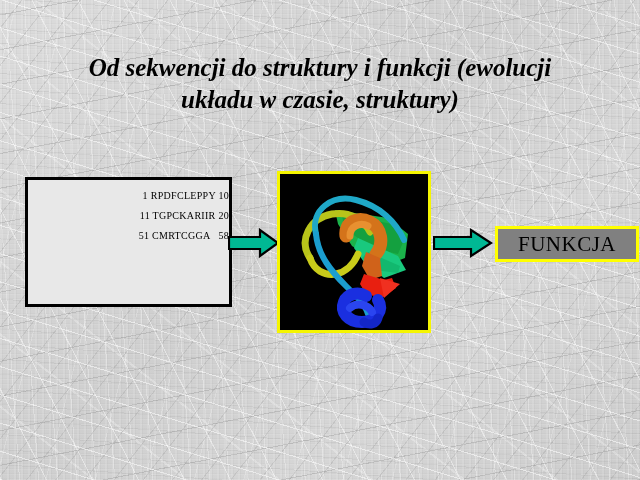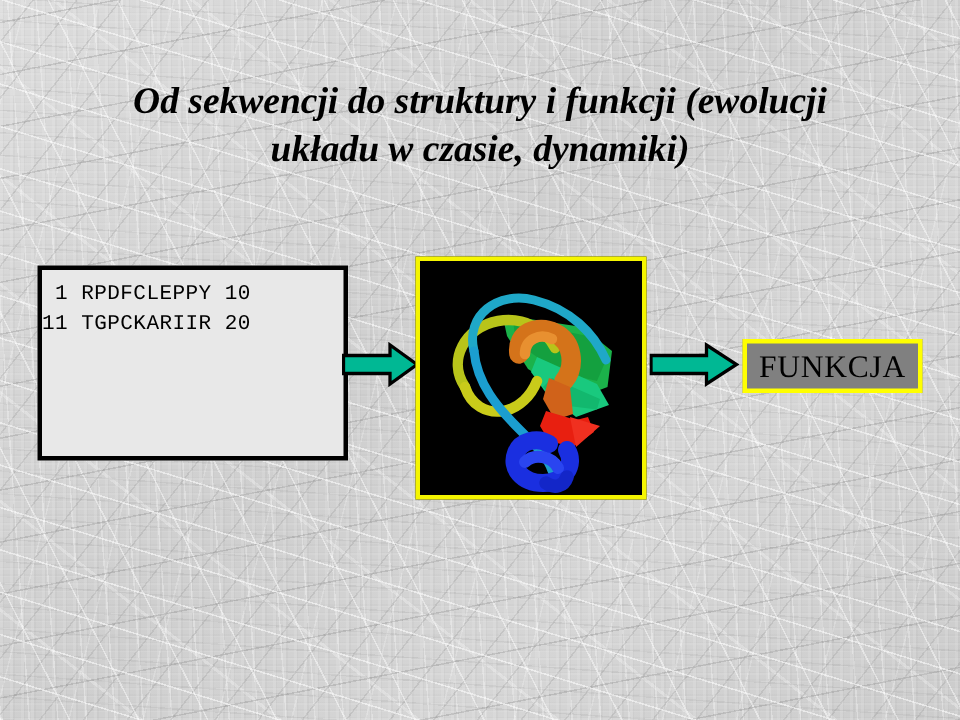--- a/index.html
+++ b/index.html
@@ -92,26 +92,26 @@
     left: 25px;
     top: 177px;
     width: 207px;
     height: 130px;
     background: #e8e8e8;
     border: 3px solid #000000;
     box-sizing: border-box;
     padding: 6px 0 0 0;
   }
   .seq-row {
-    font-family: Liberation Mono, monospace;
-    font-size: 14px;
+    font-family: Liberation Serif, serif;
+    font-size: 10px;
     line-height: 20px;
     color: #000000;
     white-space: pre;
-    text-align: left;
+    text-align: right;
     letter-spacing: 0.3px;
   }
 
   
   #protein-figure {
     position: absolute;
     left: 277px;
     top: 171px;
     width: 154px;
     height: 162px;
@@ -127,21 +127,21 @@
     position: absolute;
   }
   #arrow-seq-to-structure { left: 228px; top: 228px; width: 52px; height: 30px; }
   #arrow-structure-to-function { left: 433px; top: 228px; width: 60px; height: 30px; }
 
   
   #function-box {
     position: absolute;
     left: 495px;
     top: 226px;
-    width: 120px;
+    width: 144px;
     height: 36px;
     background: #808080;
     border: 3px solid #ffff00;
     box-sizing: border-box;
     display: flex;
     align-items: center;
     justify-content: center;
   }
   #function-label {
     font-family: "Liberation Serif", serif;
@@ -155,26 +155,27 @@
 </head>
 <body>
 
 <div id="slide">
 
   <div id="bg-texture"></div>
   <div id="bg-noise"></div>
 
   <div id="title">
     <span class="tline">Od sekwencji do struktury i funkcji (ewolucji</span>
-    <span class="tline">układu w czasie, dynamiki)</span>
+    <span class="tline">układu w czasie, struktury)</span>
   </div>
 
   <div id="sequence-box">
     <div class="seq-row"> 1 RPDFCLEPPY 10</div>
     <div class="seq-row">11 TGPCKARIIR 20</div>
+    <div class="seq-row">51 CMRTCGGA   58</div>
   </div>
 
   <div class="arrow" id="arrow-seq-to-structure">
     <svg width="52" height="30" viewBox="0 0 52 30">
       <polygon points="1,9 32,9 32,2 50,15 32,28 32,21 1,21" fill="#00b894" stroke="#000000" stroke-width="2.2" stroke-linejoin="miter"></polygon>
     </svg>
   </div>
 
   <div id="protein-figure">
     <svg width="148" height="156" viewBox="0 0 148 156">

